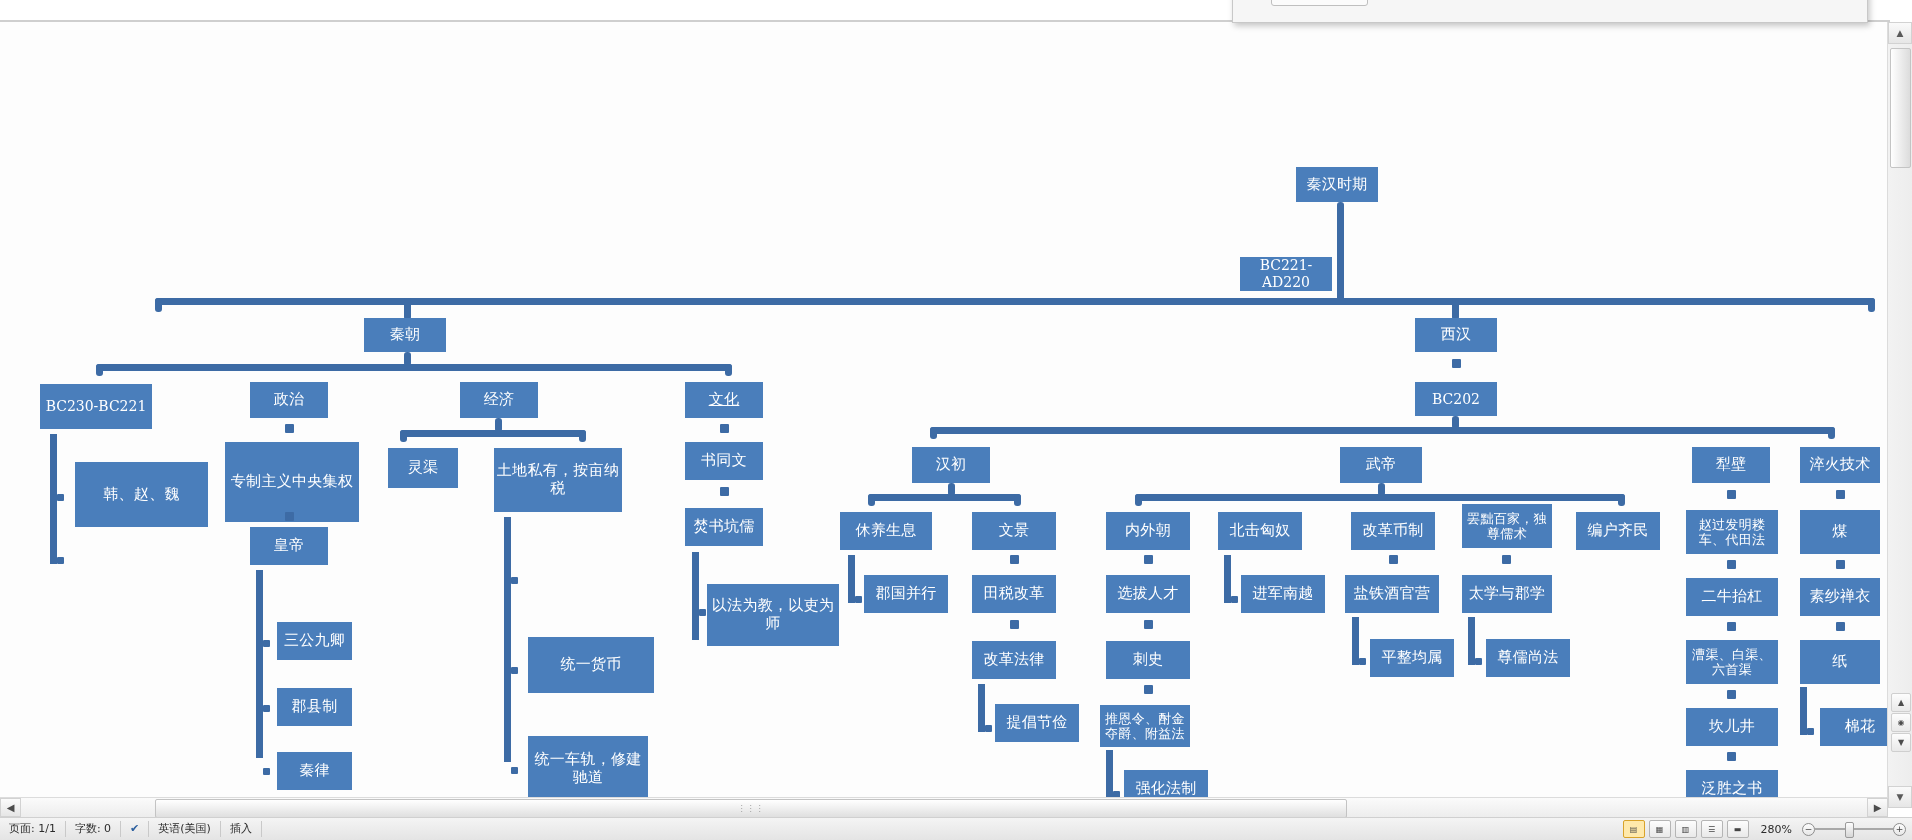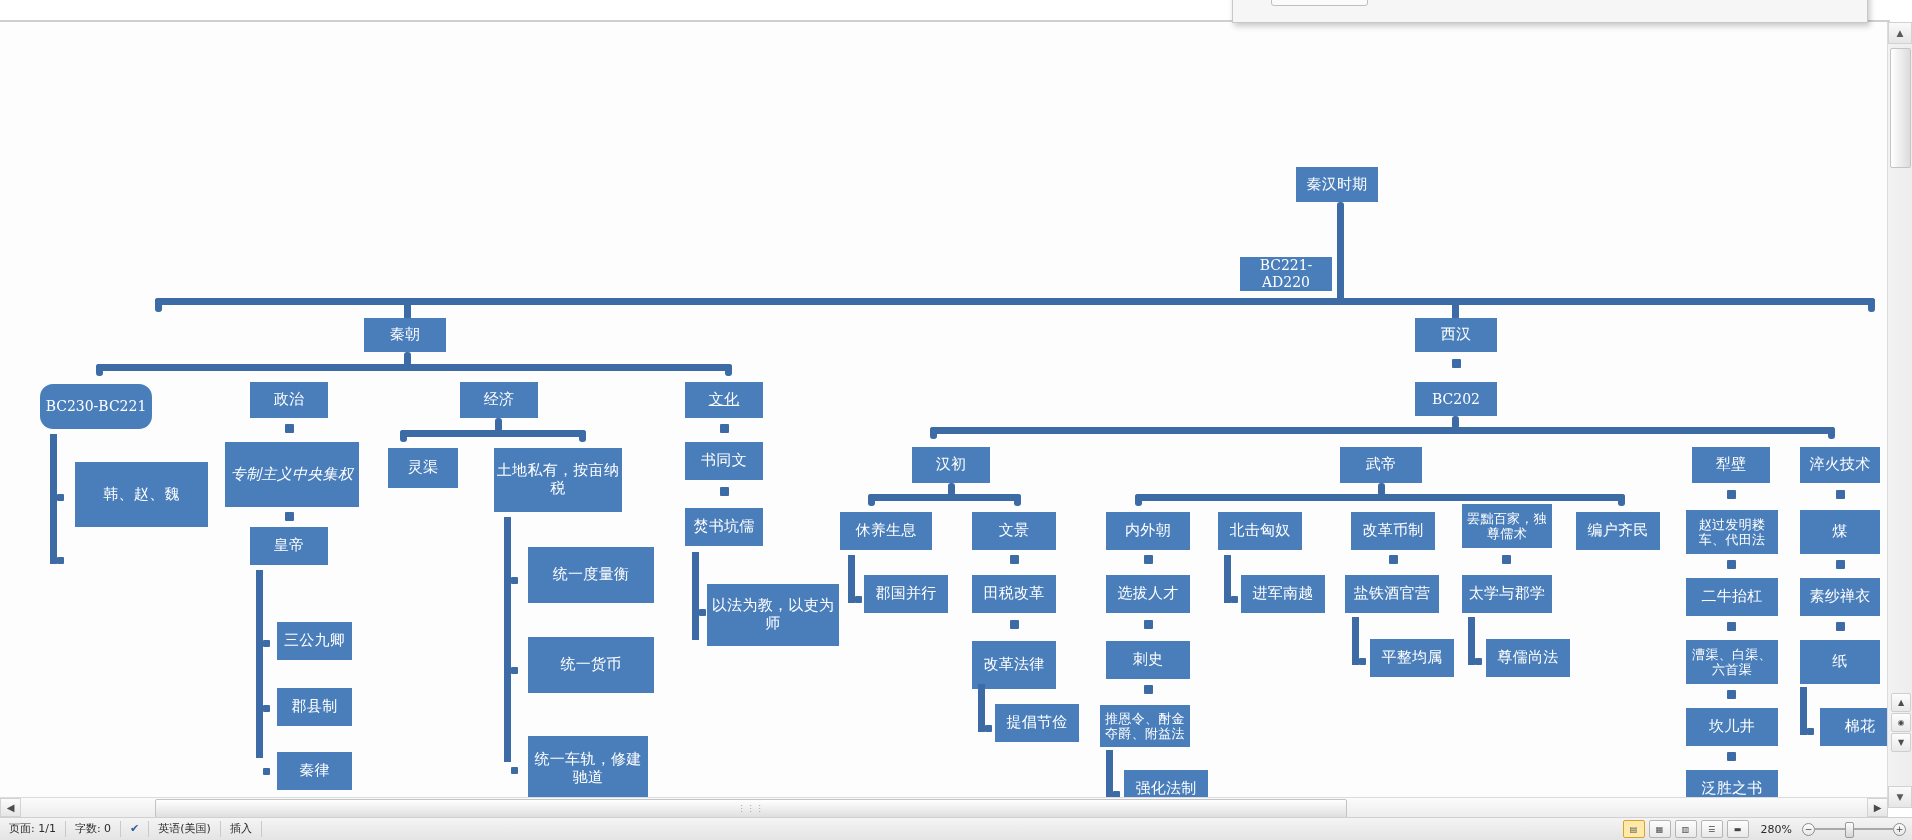--- a/index.html
+++ b/index.html
@@ -174,29 +174,29 @@
     <div class="conn v" style="left:1868px;top:276px;height:14px;"></div>
 
     <div class="conn v" style="left:404px;top:276px;height:22px;"></div>
     <div class="node" style="left:364px;top:296px;width:82px;height:34px;">秦朝</div>
 
     <div class="conn h" style="left:96px;top:342px;width:636px;"></div>
     <div class="conn v" style="left:404px;top:330px;height:14px;"></div>
     <div class="conn v" style="left:96px;top:342px;height:12px;"></div>
     <div class="conn v" style="left:725px;top:342px;height:12px;"></div>
 
-    <div class="node latin" style="left:40px;top:362px;width:112px;height:45px;border-radius:13px;">BC230-BC221</div>
+    <div class="node latin" style="left:40px;top:362px;width:112px;height:45px;">BC230-BC221</div>
     <div class="conn tee" style="left:50px;top:412px;width:7px;height:130px;"></div>
     <div class="conn nub" style="left:57px;top:472px;"></div>
     <div class="conn nub" style="left:57px;top:535px;"></div>
     <div class="node" style="left:75px;top:440px;width:133px;height:65px;">韩、赵、魏</div>
 
     <div class="node" style="left:250px;top:360px;width:78px;height:36px;text-align:center;">政治</div>
     <div class="conn stub" style="left:285px;top:402px;"></div>
-    <div class="node" style="left:225px;top:420px;width:134px;height:65px;font-style:italic;">专制主义中央集权</div>
+    <div class="node" style="left:225px;top:420px;width:134px;height:80px;">专制主义中央集权</div>
     <div class="conn stub" style="left:285px;top:490px;"></div>
     <div class="node" style="left:250px;top:505px;width:78px;height:38px;">皇帝</div>
 
     <div class="conn tee" style="left:256px;top:548px;width:7px;height:188px;"></div>
     <div class="conn nub" style="left:263px;top:618px;"></div>
     <div class="conn nub" style="left:263px;top:683px;"></div>
     <div class="conn nub" style="left:263px;top:746px;"></div>
     <div class="node" style="left:277px;top:600px;width:75px;height:38px;">三公九卿</div>
     <div class="node" style="left:277px;top:666px;width:75px;height:38px;">郡县制</div>
     <div class="node" style="left:277px;top:730px;width:75px;height:38px;">秦律</div>
@@ -207,21 +207,20 @@
     <div class="conn v" style="left:400px;top:408px;height:12px;"></div>
     <div class="conn v" style="left:579px;top:408px;height:12px;"></div>
 
     <div class="node" style="left:388px;top:426px;width:70px;height:40px;">灵渠</div>
     <div class="node" style="left:494px;top:426px;width:128px;height:64px;">土地私有，按亩纳税</div>
 
     <div class="conn tee" style="left:504px;top:495px;width:7px;height:245px;"></div>
     <div class="conn nub" style="left:511px;top:555px;"></div>
     <div class="conn nub" style="left:511px;top:645px;"></div>
     <div class="conn nub" style="left:511px;top:745px;"></div>
-    <div class="node" style="left:528px;top:525px;width:126px;height:56px;">统一度量衡</div>
     <div class="node" style="left:528px;top:714px;width:120px;height:66px;">统一车轨，修建驰道</div>
     <div class="node" style="left:528px;top:615px;width:126px;height:56px;">统一货币</div>
 
     <div class="node" style="left:685px;top:360px;width:78px;height:36px;text-decoration:underline;">文化</div>
     <div class="conn stub" style="left:720px;top:402px;"></div>
     <div class="node" style="left:685px;top:420px;width:78px;height:38px;">书同文</div>
     <div class="conn stub" style="left:720px;top:465px;"></div>
     <div class="node" style="left:685px;top:486px;width:78px;height:38px;">焚书坑儒</div>
     <div class="conn tee" style="left:692px;top:530px;width:7px;height:88px;"></div>
     <div class="conn nub" style="left:699px;top:587px;"></div>
@@ -245,21 +244,21 @@
 
     <div class="node" style="left:840px;top:490px;width:92px;height:38px;">休养生息</div>
     <div class="conn tee" style="left:848px;top:533px;width:7px;height:48px;"></div>
     <div class="conn nub" style="left:855px;top:574px;"></div>
     <div class="node" style="left:864px;top:553px;width:84px;height:38px;">郡国并行</div>
 
     <div class="node" style="left:972px;top:490px;width:84px;height:38px;">文景</div>
     <div class="conn stub" style="left:1010px;top:533px;"></div>
     <div class="node" style="left:972px;top:553px;width:84px;height:38px;">田税改革</div>
     <div class="conn stub" style="left:1010px;top:598px;"></div>
-    <div class="node" style="left:972px;top:619px;width:84px;height:48px;">改革法律</div>
+    <div class="node" style="left:972px;top:619px;width:84px;height:38px;">改革法律</div>
     <div class="conn tee" style="left:978px;top:662px;width:7px;height:48px;"></div>
     <div class="conn nub" style="left:985px;top:703px;"></div>
     <div class="node" style="left:995px;top:682px;width:84px;height:38px;">提倡节俭</div>
 
     <div class="node" style="left:1340px;top:425px;width:82px;height:36px;">武帝</div>
     <div class="conn h" style="left:1135px;top:472px;width:490px;"></div>
     <div class="conn v" style="left:1378px;top:461px;height:13px;"></div>
     <div class="conn v" style="left:1135px;top:472px;height:12px;"></div>
     <div class="conn v" style="left:1618px;top:472px;height:12px;"></div>
 

